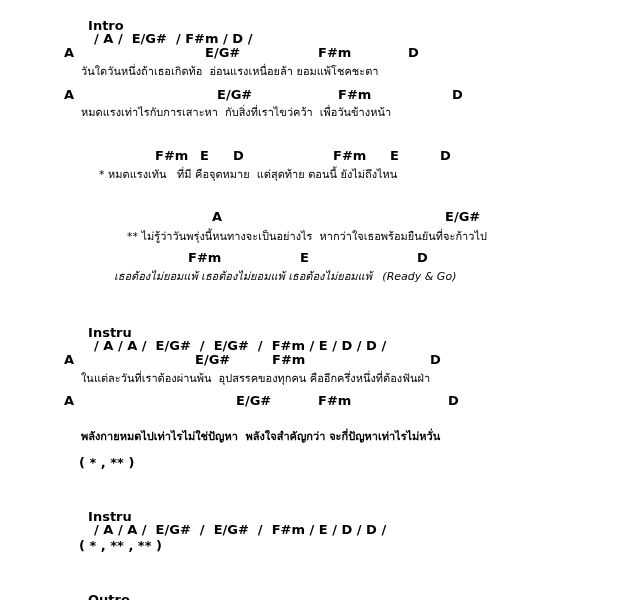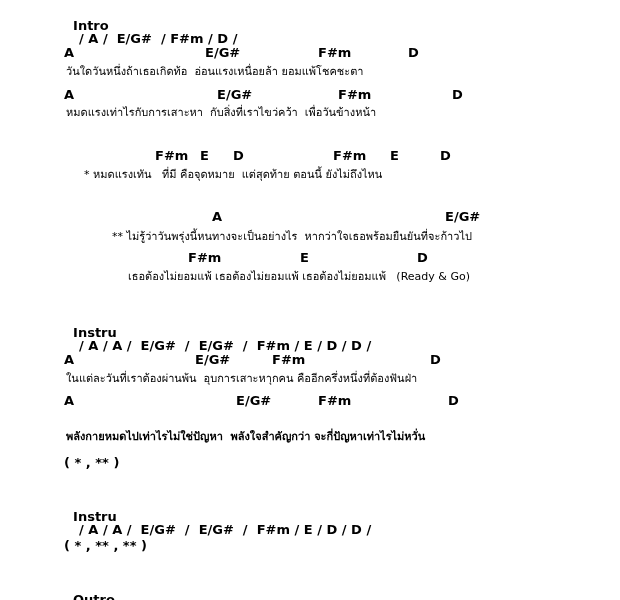--- a/index.html
+++ b/index.html
@@ -1,18 +1,18 @@
 <!DOCTYPE html>
 <html><head>
 <meta charset="utf-8">
 <style>
   html, body { margin:0; padding:0; background:#ffffff; }
   body { width:620px; height:600px; position:relative; overflow:hidden;
          font-family:"DejaVu Sans", "Liberation Sans", sans-serif; color:#000; }
-  .ln { position:absolute; white-space:pre; line-height:1; }
+  .ln { position:absolute; white-space:pre; line-height:1;margin-left:15px; }
   .bold { font-weight:bold; font-size:13px; }
   .lyric { font-size:11px; }
   .chord { position:absolute; font-weight:bold; font-size:13px; white-space:pre; line-height:1; }
 </style>
 </head>
 <body>
 
 <div class="ln bold" style="left:64px; top:6px;">
   <span>Intro</span>
   <span style="margin-left:6px;">/ A /  E/G#  / F#m / D /</span>
@@ -48,34 +48,34 @@
   <span class="chord" style="top:210px; left:212px;">A</span>
   <span class="chord" style="top:210px; left:445px;">E/G#</span>
 </div>
 <div class="ln lyric" style="left:112px; top:231px;">** ไม่รู้ว่าวันพรุ่งนี้หนทางจะเป็นอย่างไร  หากว่าใจเธอพร้อมยืนยันที่จะก้าวไป</div>
 
 <div>
   <span class="chord" style="top:251px; left:188px;">F#m</span>
   <span class="chord" style="top:251px; left:300px;">E</span>
   <span class="chord" style="top:251px; left:417px;">D</span>
 </div>
-<div class="ln lyric" style="left:128px; top:271px;">เธอต้องไม่ยอมแพ้ เธอต้องไม่ยอมแพ้ เธอต้องไม่ยอมแพ้   (Ready &amp; Go)</div>
+<div class="ln lyric" style="left:99px; top:271px;font-style:italic;">เธอต้องไม่ยอมแพ้ เธอต้องไม่ยอมแพ้ เธอต้องไม่ยอมแพ้   (Ready &amp; Go)</div>
 
 <div class="ln bold" style="left:64px; top:313px;">
   <span>Instru</span>
   <span style="margin-left:6px;">/ A / A /  E/G#  /  E/G#  /  F#m / E / D / D /</span>
 </div>
 
 <div>
   <span class="chord" style="top:353px; left:64px;">A</span>
   <span class="chord" style="top:353px; left:195px;">E/G#</span>
   <span class="chord" style="top:353px; left:272px;">F#m</span>
   <span class="chord" style="top:353px; left:430px;">D</span>
 </div>
-<div class="ln lyric" style="left:66px; top:373px;">ในแต่ละวันที่เราต้องผ่านพ้น  อุบการเสาะหาุกคน คืออีกครึ่งหนึ่งที่ต้องฟันฝ่า</div>
+<div class="ln lyric" style="left:66px; top:373px;">ในแต่ละวันที่เราต้องผ่านพ้น  อุปสรรคของทุกคน คืออีกครึ่งหนึ่งที่ต้องฟันฝ่า</div>
 
 <div>
   <span class="chord" style="top:394px; left:64px;">A</span>
   <span class="chord" style="top:394px; left:236px;">E/G#</span>
   <span class="chord" style="top:394px; left:318px;">F#m</span>
   <span class="chord" style="top:394px; left:448px;">D</span>
 </div>
 <div class="ln lyric" style="left:66px; top:431px;font-weight:bold;">พลังกายหมดไปเท่าไรไม่ใช่ปัญหา  พลังใจสำคัญกว่า จะกี่ปัญหาเท่าไรไม่หวั่น</div>
 
 <div class="ln bold" style="left:64px; top:456px;">( * , ** )</div>

